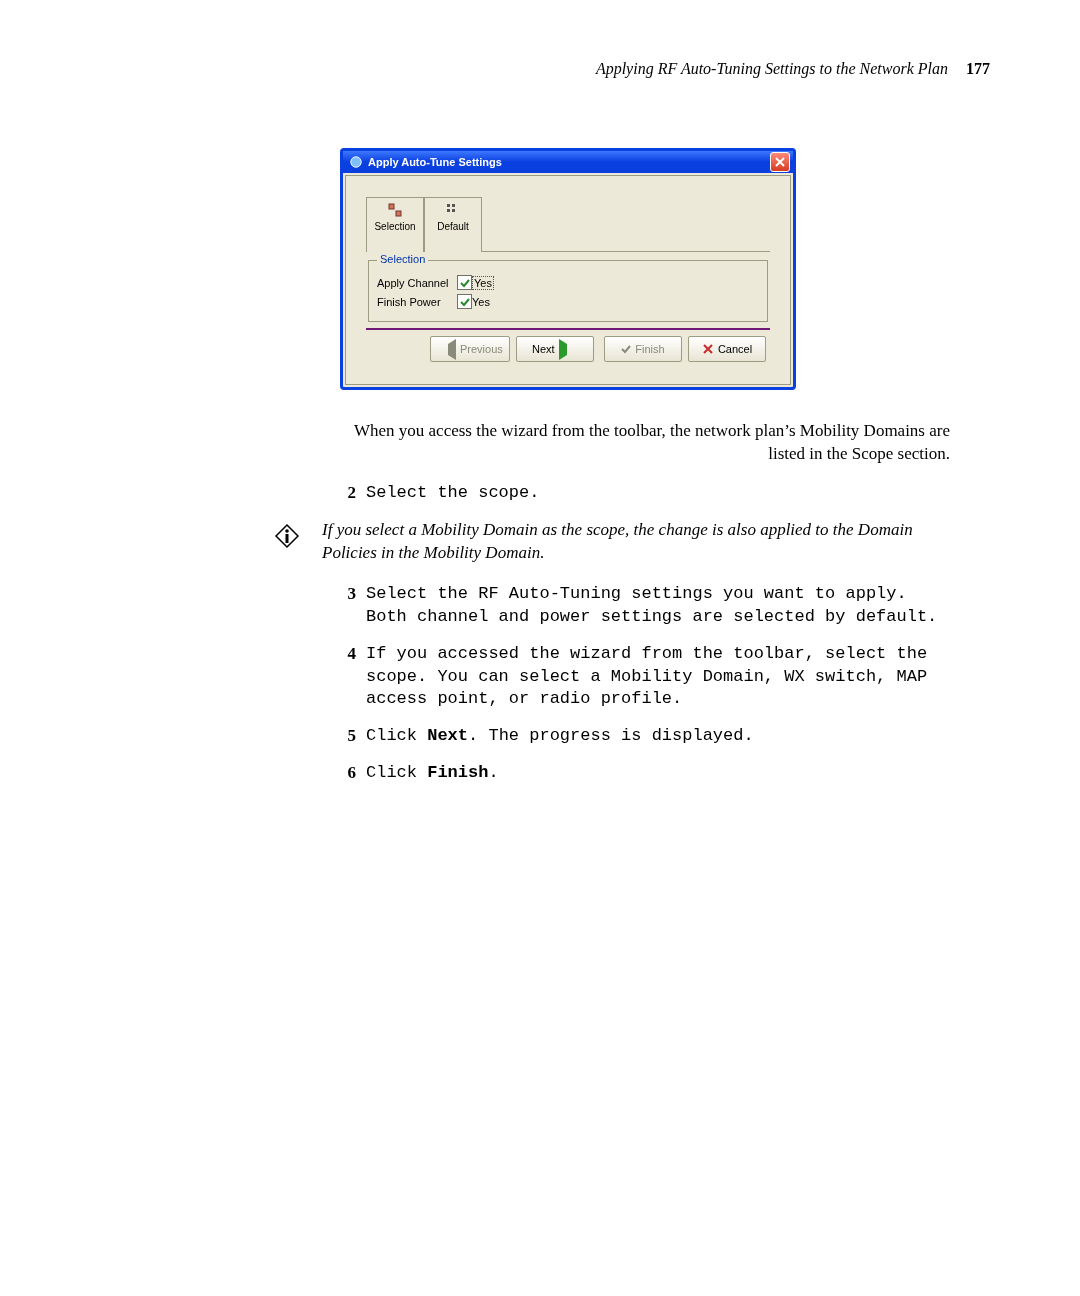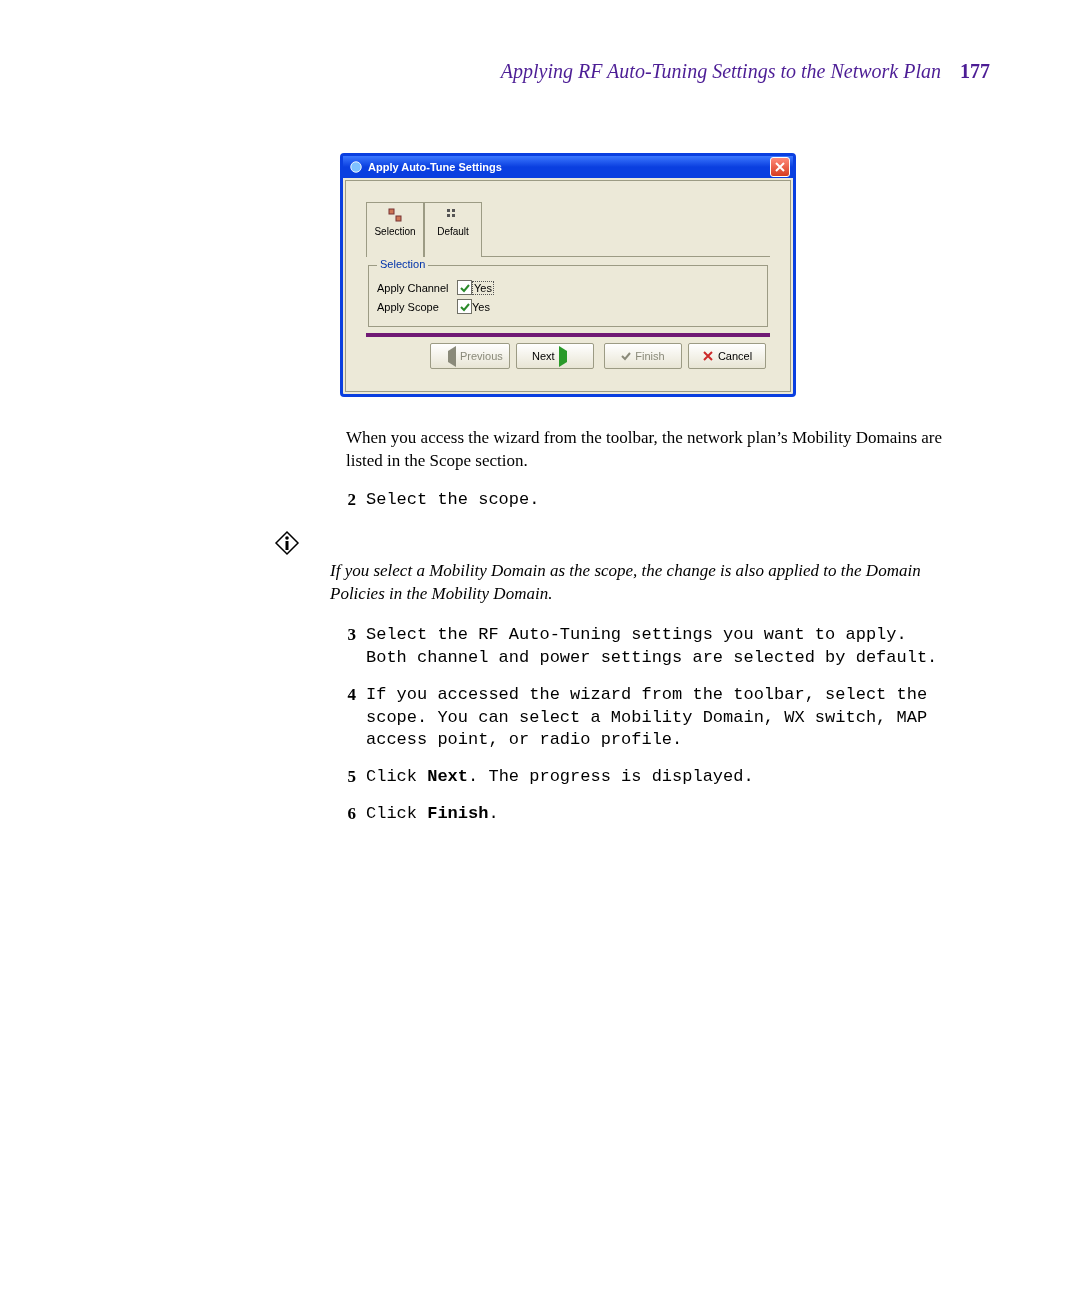--- a/index.html
+++ b/index.html
@@ -10,24 +10,24 @@
     font-size: 15px;
     color: #000;
     width: 1080px;
   }
   .page {
     padding: 60px 90px 60px 90px;
   }
   .running-head {
     text-align: right;
     font-style: italic;
-    font-size: 20px;
+    font-size: 16px;
     font-family: Georgia, 'Times New Roman', serif;
     margin-bottom: 70px;
-    color: #4c1d95;
+    color: #000000;
   }
   .running-head .pg {
     font-style: normal;
     font-weight: bold;
     margin-left: 14px;
   }
 
   .dialog-wrap {
     width: 450px;
     margin-left: 250px;
@@ -156,21 +156,21 @@
   }
   .tree-chk {
     width:12px; height:12px; border:1px solid #707066; background:#fff;
   }
   .tree-icon {
     width:14px; height:14px; display:inline-flex; align-items:center; justify-content:center;
     color:#2a7ac0;
   }
 
   .footer {
-    border-top: 4px solid #701a75;
+    border-top: 2px solid #701a75;
     margin-top: 6px;
     padding: 6px 4px 2px 4px;
     display:flex;
     justify-content: space-between;
   }
   .footer .left, .footer .right { display:flex; gap:6px; }
   .btn {
     border: 1px solid #9c9b84;
     background: linear-gradient(180deg,#fff,#e8e5d4);
     padding: 2px 6px;
@@ -208,38 +208,37 @@
   }
   .x-icon svg { width:10px; height:10px; }
 
   .body-text {
     margin-left: 240px;
     max-width: 620px;
     font-family: Georgia, 'Times New Roman', serif;
     font-size: 17px;
     line-height: 1.35;
   }
-  .body-text p { margin: 0 0 16px 16px; }
+  .body-text p { margin: 0 0 16px 16px; text-align: right; }
   .list-item {
     display:flex;
     margin-bottom: 14px;
   }
   .list-num {
     width: 26px;
     text-align: right;
     font-weight: bold;
     flex: none;
     margin-right: 10px;
   }
   .list-body { flex: 1; font-family: Liberation Mono, monospace; }
   .info-block {
     display:flex;
     align-items:flex-start;
     margin: 6px 0 18px 0;
-    flex-direction: column;
   }
   .info-icon {
     width: 34px; height: 34px;
     flex:none;
     margin-right: 18px;
     margin-left: -60px;
   }
   .info-text {
     font-style: italic;
     font-family: Georgia, 'Times New Roman', serif;
@@ -302,21 +301,21 @@
         <div class="row">
           <span class="lbl">Apply Channel</span>
           <span class="chk">
             <svg viewBox="0 0 10 10">
                 <path d="M1 5 L4 8 L9 2" stroke="#2a8a2a" stroke-width="2" fill="none"></path>
               </svg>
           </span>
           <span class="dotted">Yes</span>
         </div>
         <div class="row">
-          <span class="lbl">Apply Scope</span>
+          <span class="lbl">Finish Power</span>
           <span class="chk">
             <svg viewBox="0 0 10 10">
                 <path d="M1 5 L4 8 L9 2" stroke="#2a8a2a" stroke-width="2" fill="none"></path>
               </svg>
           </span>
           <span>Yes</span>
         </div>
 
       </div>
 

